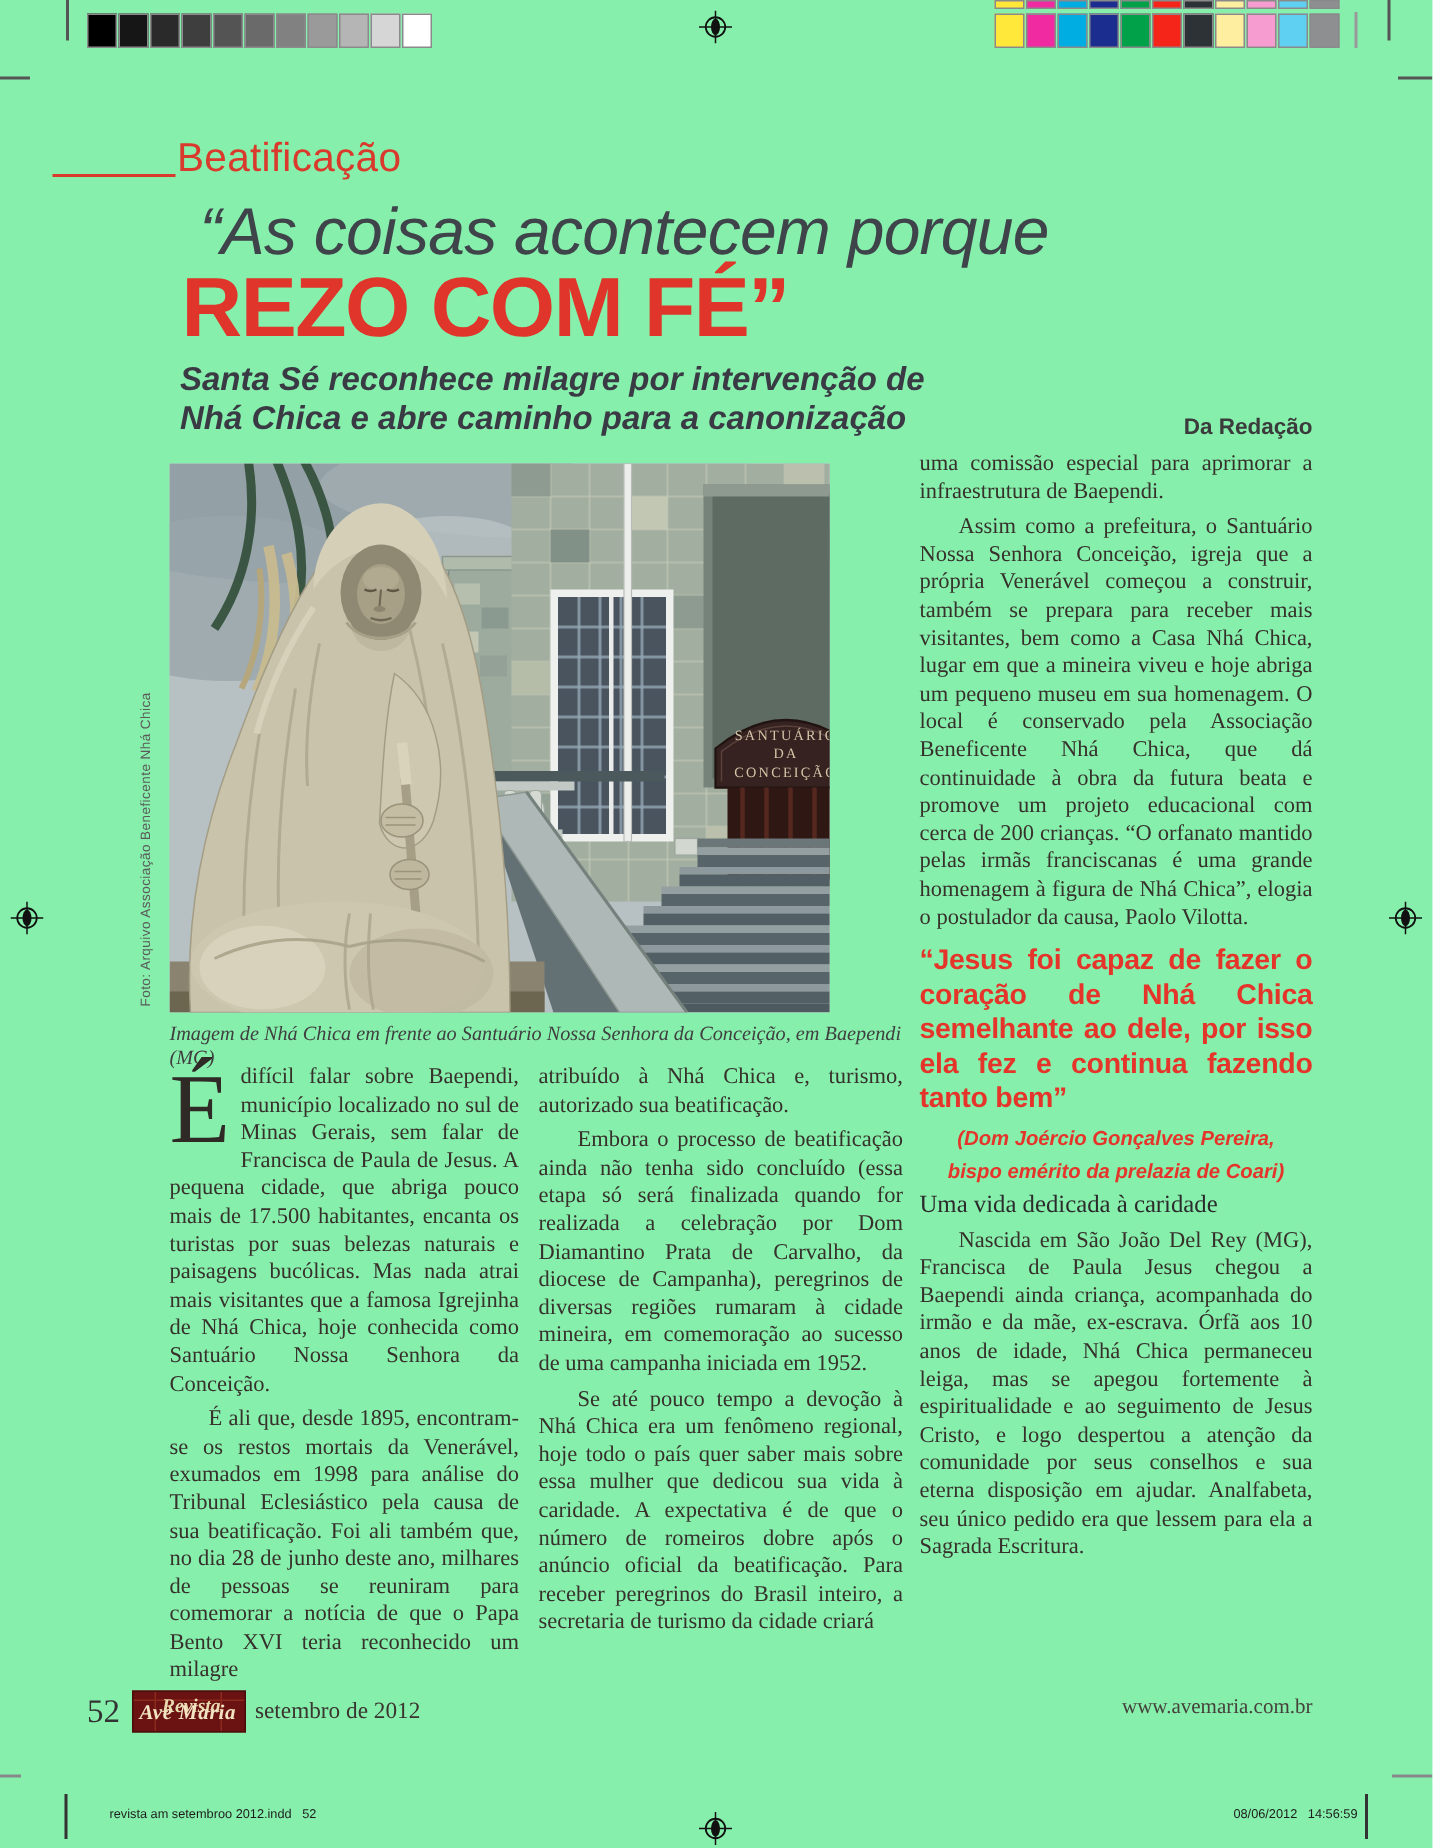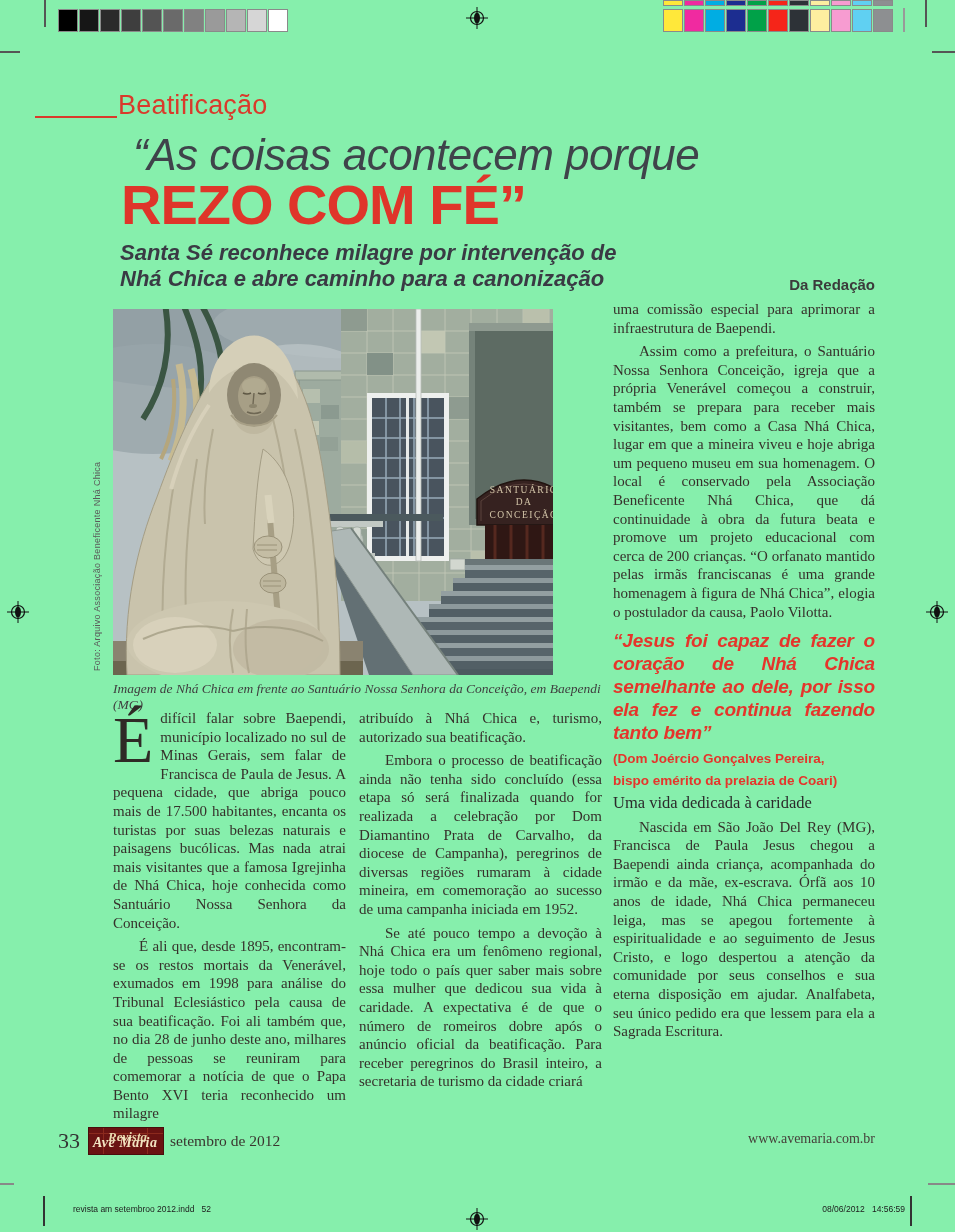--- a/index.html
+++ b/index.html
@@ -32,24 +32,24 @@
           font-size:13.5px;color:#3f3f3f;}
   .credit-vertical{position:absolute;left:92px;top:375px;height:296px;
           writing-mode:vertical-rl;transform:rotate(180deg);
           font-family:"Liberation Sans",sans-serif;font-size:9px;color:#5a5a5a;letter-spacing:0.3px;}
 
   
   .body-col{position:absolute;font-size:15px;line-height:18.6px;text-align:justify;color:#36312b;}
   .body-col p{margin:0 0 5px;text-indent:26px;}
   .body-col p.noindent{text-indent:0;}
   .dropcap{float:left;font-size:66px;line-height:54px;padding:4px 7px 0 0;color:#2f2a26;}
-  .pullquote{font-family:"Liberation Sans",sans-serif;font-weight:700;font-style:italic;
+  .pullquote{font-family:"Liberation Sans",sans-serif;font-weight:700;
           font-size:19px;line-height:23px;color:#e5352b;text-align:justify;margin:8px 0 6px;letter-spacing:-0.2px;}
-  .quote-attr{font-family:"Liberation Sans",sans-serif;font-weight:700;
-          font-size:13.5px;line-height:17px;color:#e5352b;margin:0;}
+  .quote-attr{font-family:"Liberation Sans",sans-serif;font-weight:700;font-style:italic;
+          font-size:13.5px;line-height:17px;color:#e5352b;text-align:center;margin:0;}
   .sec-heading{font-weight:400;font-size:16.5px;color:#2b2b2b;margin:10px 0 6px;text-align:left;}
 
   
   .pagenum{position:absolute;left:58px;top:1128px;font-size:22px;color:#333;}
   .logo{position:absolute;left:88px;top:1127px;width:74px;height:26px;background:#6a1312;
         border:1px solid #4a0d0c;overflow:hidden;}
   .logo .deco{position:absolute;background:#8c2a1e;}
   .logo .rev{position:absolute;top:1px;left:19px;font-style:italic;font-weight:700;
         font-size:13px;color:#e9d9ae;}
   .logo .main{position:absolute;top:7px;left:4px;font-style:italic;font-weight:700;
@@ -329,21 +329,21 @@
   <div class="body-col" style="left:613px;top:300px;width:262px;">
     <p class="noindent">uma comissão especial para aprimorar a infraestrutura de Baependi.</p>
     <p>Assim como a prefeitura, o Santuário Nossa Senhora Conceição, igreja que a própria Venerável começou a construir, também se prepara para receber mais visitantes, bem como a Casa Nhá Chica, lugar em que a mineira viveu e hoje abriga um pequeno museu em sua homenagem. O local é conservado pela Associação Beneficente Nhá Chica, que dá continuidade à obra da futura beata e promove um projeto educacional com cerca de 200 crianças. “O orfanato mantido pelas irmãs franciscanas é uma grande homenagem à figura de Nhá Chica”, elogia o postulador da causa, Paolo Vilotta.</p>
     <div class="pullquote">“Jesus foi capaz de fazer o coração de Nhá Chica semelhante ao dele, por isso ela fez e continua fazendo tanto bem”</div>
     <p class="quote-attr noindent">(Dom Joércio Gonçalves Pereira,</p>
     <p class="quote-attr noindent">bispo emérito da prelazia de Coari)</p>
     <p class="sec-heading noindent">Uma vida dedicada à caridade</p>
     <p>Nascida em São João Del Rey (MG), Francisca de Paula Jesus chegou a Baependi ainda criança, acompanhada do irmão e da mãe, ex-escrava. Órfã aos 10 anos de idade, Nhá Chica permaneceu leiga, mas se apegou fortemente à espiritualidade e ao seguimento de Jesus Cristo, e logo despertou a atenção da comunidade por seus conselhos e sua eterna disposição em ajudar. Analfabeta, seu único pedido era que lessem para ela a Sagrada Escritura.</p>
   </div>
 
-  <div class="pagenum">33</div>
+  <div class="pagenum">52</div>
   <div class="logo">
     <div class="deco" style="left:14px;top:0;width:1px;height:26px;"></div>
     <div class="deco" style="left:58px;top:0;width:1px;height:26px;"></div>
     <div class="deco" style="left:0;top:5px;width:74px;height:1px;"></div>
     <span class="rev">Revista</span>
     <span class="main">Ave Maria</span>
   </div>
   <div class="issue">setembro de 2012</div>
   <div class="website">www.avemaria.com.br</div>
 

